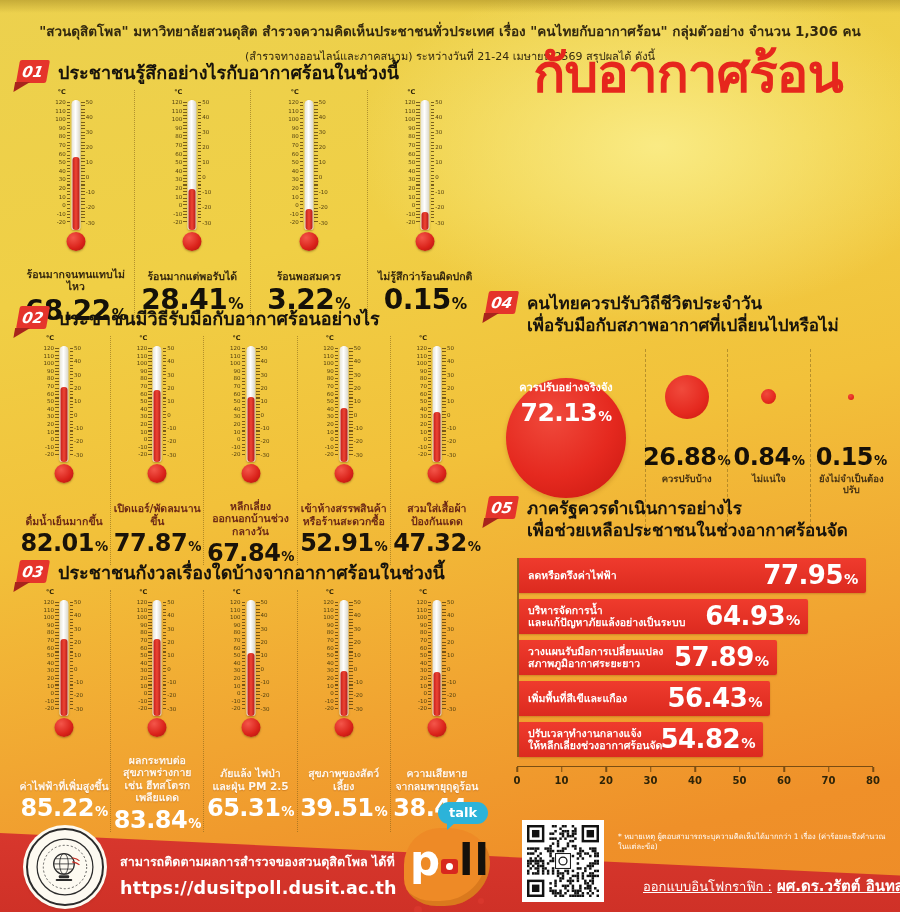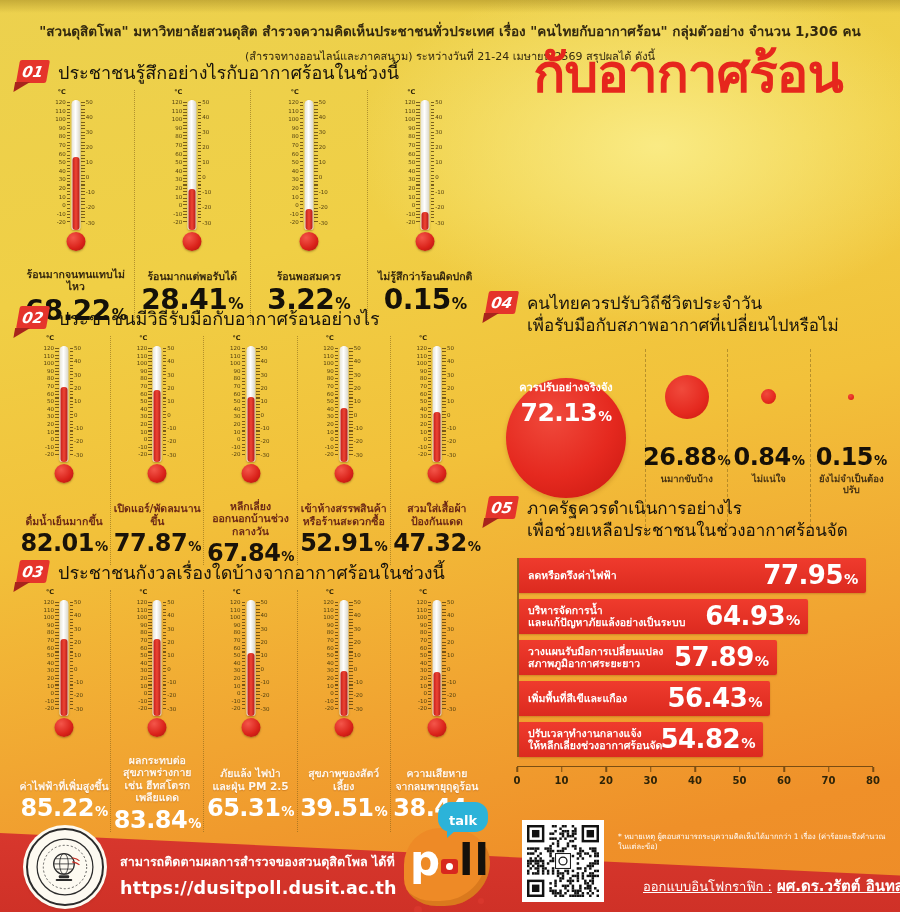--- a/index.html
+++ b/index.html
@@ -18,21 +18,21 @@
   
   .sec{position:absolute;left:18px;width:465px;}
   .sec1{top:60px;}
   .sec2{top:306px;}
   .sec3{top:560px;}
   .sec-h{display:flex;align-items:flex-start;gap:10px;}
   .badge{position:relative;min-width:30px;height:23px;background:#e5342b;color:#fff;font-weight:800;font-style:italic;
     font-size:15px;display:flex;align-items:center;justify-content:center;transform:skewX(-10deg);border-radius:2px;flex:0 0 auto;}
   .badge::after{content:'';position:absolute;left:-1px;bottom:-9px;width:0;height:0;
     border-top:10px solid #a8241c;border-right:15px solid transparent;}
-  .sec-h h2{font-size:18px;font-weight:400;color:#17130c;margin:1px 0 0 0;line-height:1.28;}
+  .sec-h h2{font-size:18px;font-weight:700;color:#17130c;margin:1px 0 0 0;line-height:1.28;}
 
   
   .t-row{display:flex;margin-top:6px;}
   .t-col{flex:1;display:flex;flex-direction:column;align-items:center;position:relative;padding-top:2px;min-width:0;}
   .t-col + .t-col{border-left:1px dotted rgba(125,95,25,.55);}
   .thermo{position:relative;width:52px;}
   .s1 .thermo{height:160px;}
   .s2 .thermo,.s3 .thermo{height:146px;}
   .tc{position:absolute;top:-4px;left:8px;font-size:6.5px;font-weight:700;color:#2f2408;}
   .tube{position:absolute;left:50%;transform:translateX(-50%);top:8px;bottom:22px;width:9px;border-radius:5px 5px 3px 3px;
@@ -100,21 +100,21 @@
   .footer-red{position:absolute;inset:0;background:linear-gradient(#dc3a30,#cf3127);
     clip-path:polygon(0 33%,100% 69%,100% 100%,0 100%);}
   .uni-logo{position:absolute;left:26px;top:34px;width:74px;height:74px;border-radius:50%;background:#fdfaf1;
     border:2px solid #2b2b2b;box-shadow:0 0 0 3px #fdfaf1,0 2px 4px rgba(0,0,0,.3);
     display:flex;align-items:center;justify-content:center;}
   .follow{position:absolute;left:120px;top:58px;width:278px;color:#fff;}
   .follow-text{font-size:12.5px;font-weight:600;}
   .follow-url{font-size:17.5px;font-weight:800;margin-top:6px;letter-spacing:.2px;white-space:nowrap;}
   .mascot{position:absolute;left:400px;top:8px;width:96px;height:108px;}
   .talk{position:absolute;left:38px;top:0;background:#2cb3d9;color:#fff;font-weight:800;font-size:13px;
-    padding:11px 11px 4px;border-radius:13px;z-index:3;}
+    padding:3px 11px 4px;border-radius:13px;z-index:3;}
   .talk::after{content:'';position:absolute;left:9px;bottom:-6px;width:0;height:0;
     border-top:8px solid #2cb3d9;border-right:9px solid transparent;}
   .blob{position:absolute;left:4px;top:26px;width:86px;height:78px;background:#ee8a26;
     border-radius:46% 54% 58% 42% / 52% 48% 62% 38%;box-shadow:inset -4px -5px 0 rgba(160,70,5,.25);}
   .blob-drip1{position:absolute;left:14px;top:104px;width:8px;height:8px;border-radius:50%;background:#d8372d;}
   .blob-drip2{position:absolute;left:78px;top:96px;width:6px;height:6px;border-radius:50%;background:#d8372d;}
   .poll-word{position:absolute;left:10px;top:38px;display:flex;align-items:center;z-index:2;}
   .pw-p{font-size:42px;font-weight:800;color:#fff;line-height:1;}
   .pw-cam{width:17px;height:15px;background:#d8281e;border-radius:3px;margin:10px 1px 0;display:flex;align-items:center;justify-content:center;}
   .pw-cam::after{content:'';width:7px;height:7px;border-radius:50%;background:#fff;}
@@ -761,21 +761,21 @@
           <div class="circle">
             <div class="c-label-in">ควรปรับอย่างจริงจัง</div>
             <div class="c-value-in">72.13<span class="pct">%</span></div>
           </div>
         </div>
         <div class="c-cell">
           <div class="c-dot-wrap">
             <div class="dot" style="height: 44px; width: 44px;"></div>
           </div>
           <div class="c-value">26.88<span class="pct">%</span></div>
-          <div class="c-label">นมากขับบ้าง</div>
+          <div class="c-label">ควรปรับบ้าง</div>
         </div>
         <div class="c-cell">
           <div class="c-dot-wrap">
             <div class="dot" style="height: 15px; width: 15px;"></div>
           </div>
           <div class="c-value">0.84<span class="pct">%</span></div>
           <div class="c-label">ไม่แน่ใจ</div>
         </div>
         <div class="c-cell">
           <div class="c-dot-wrap">

